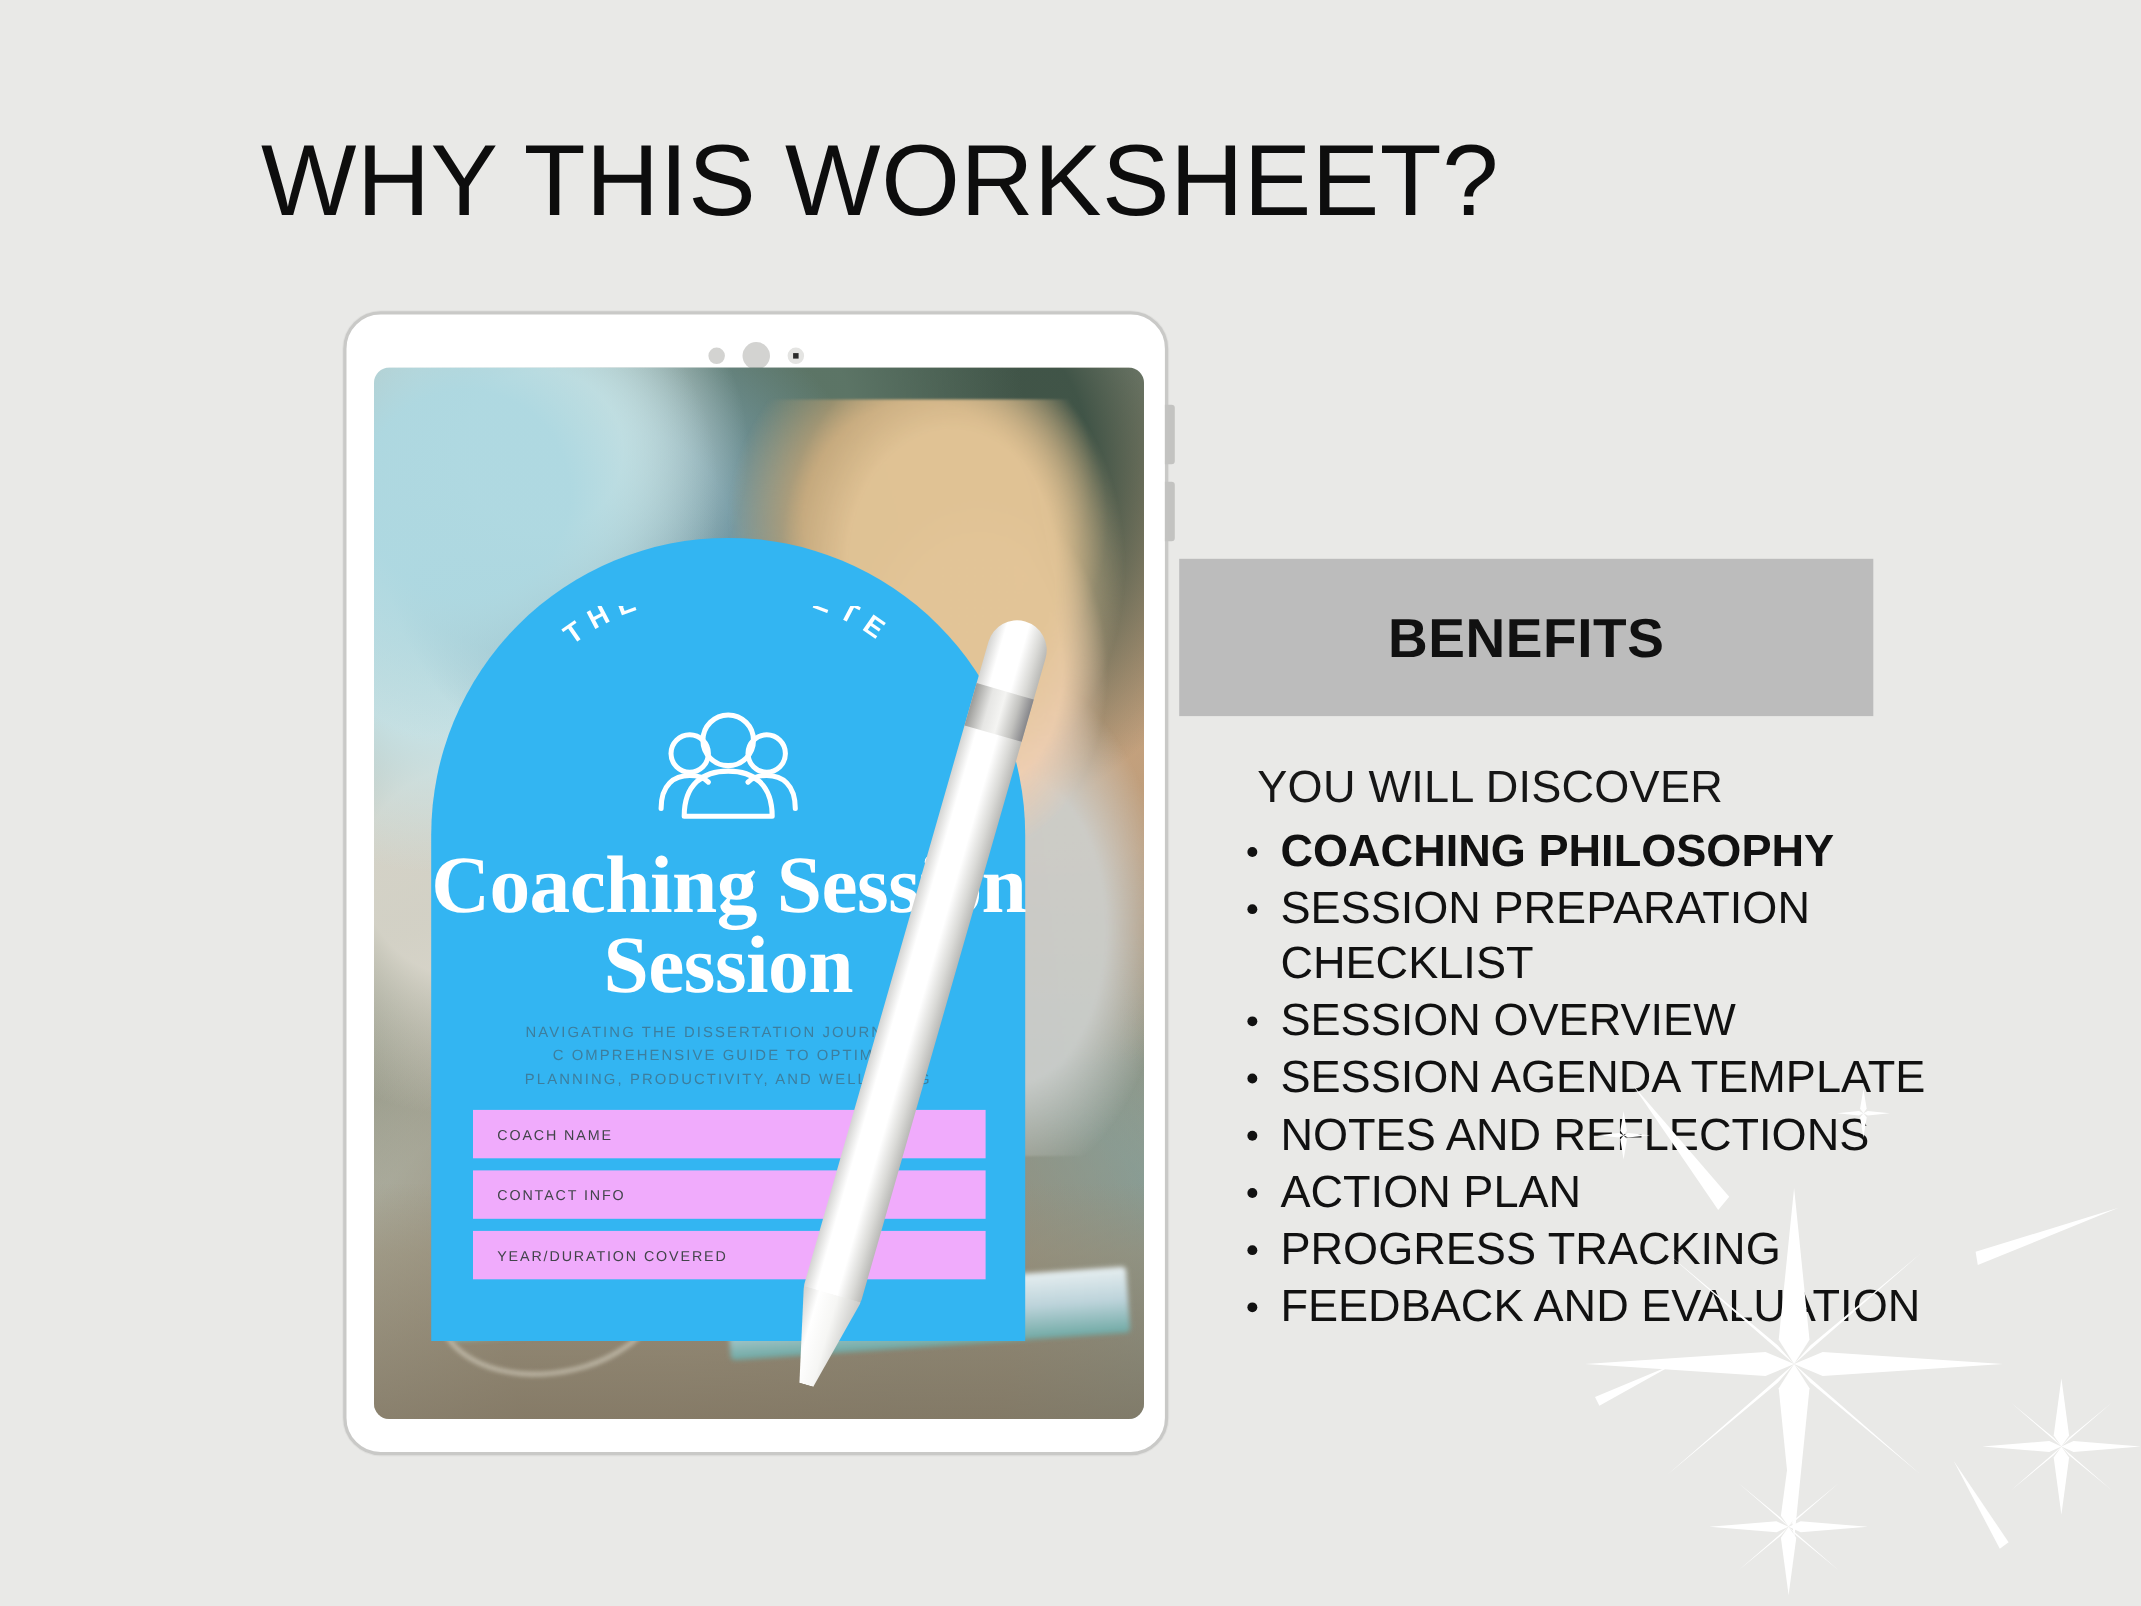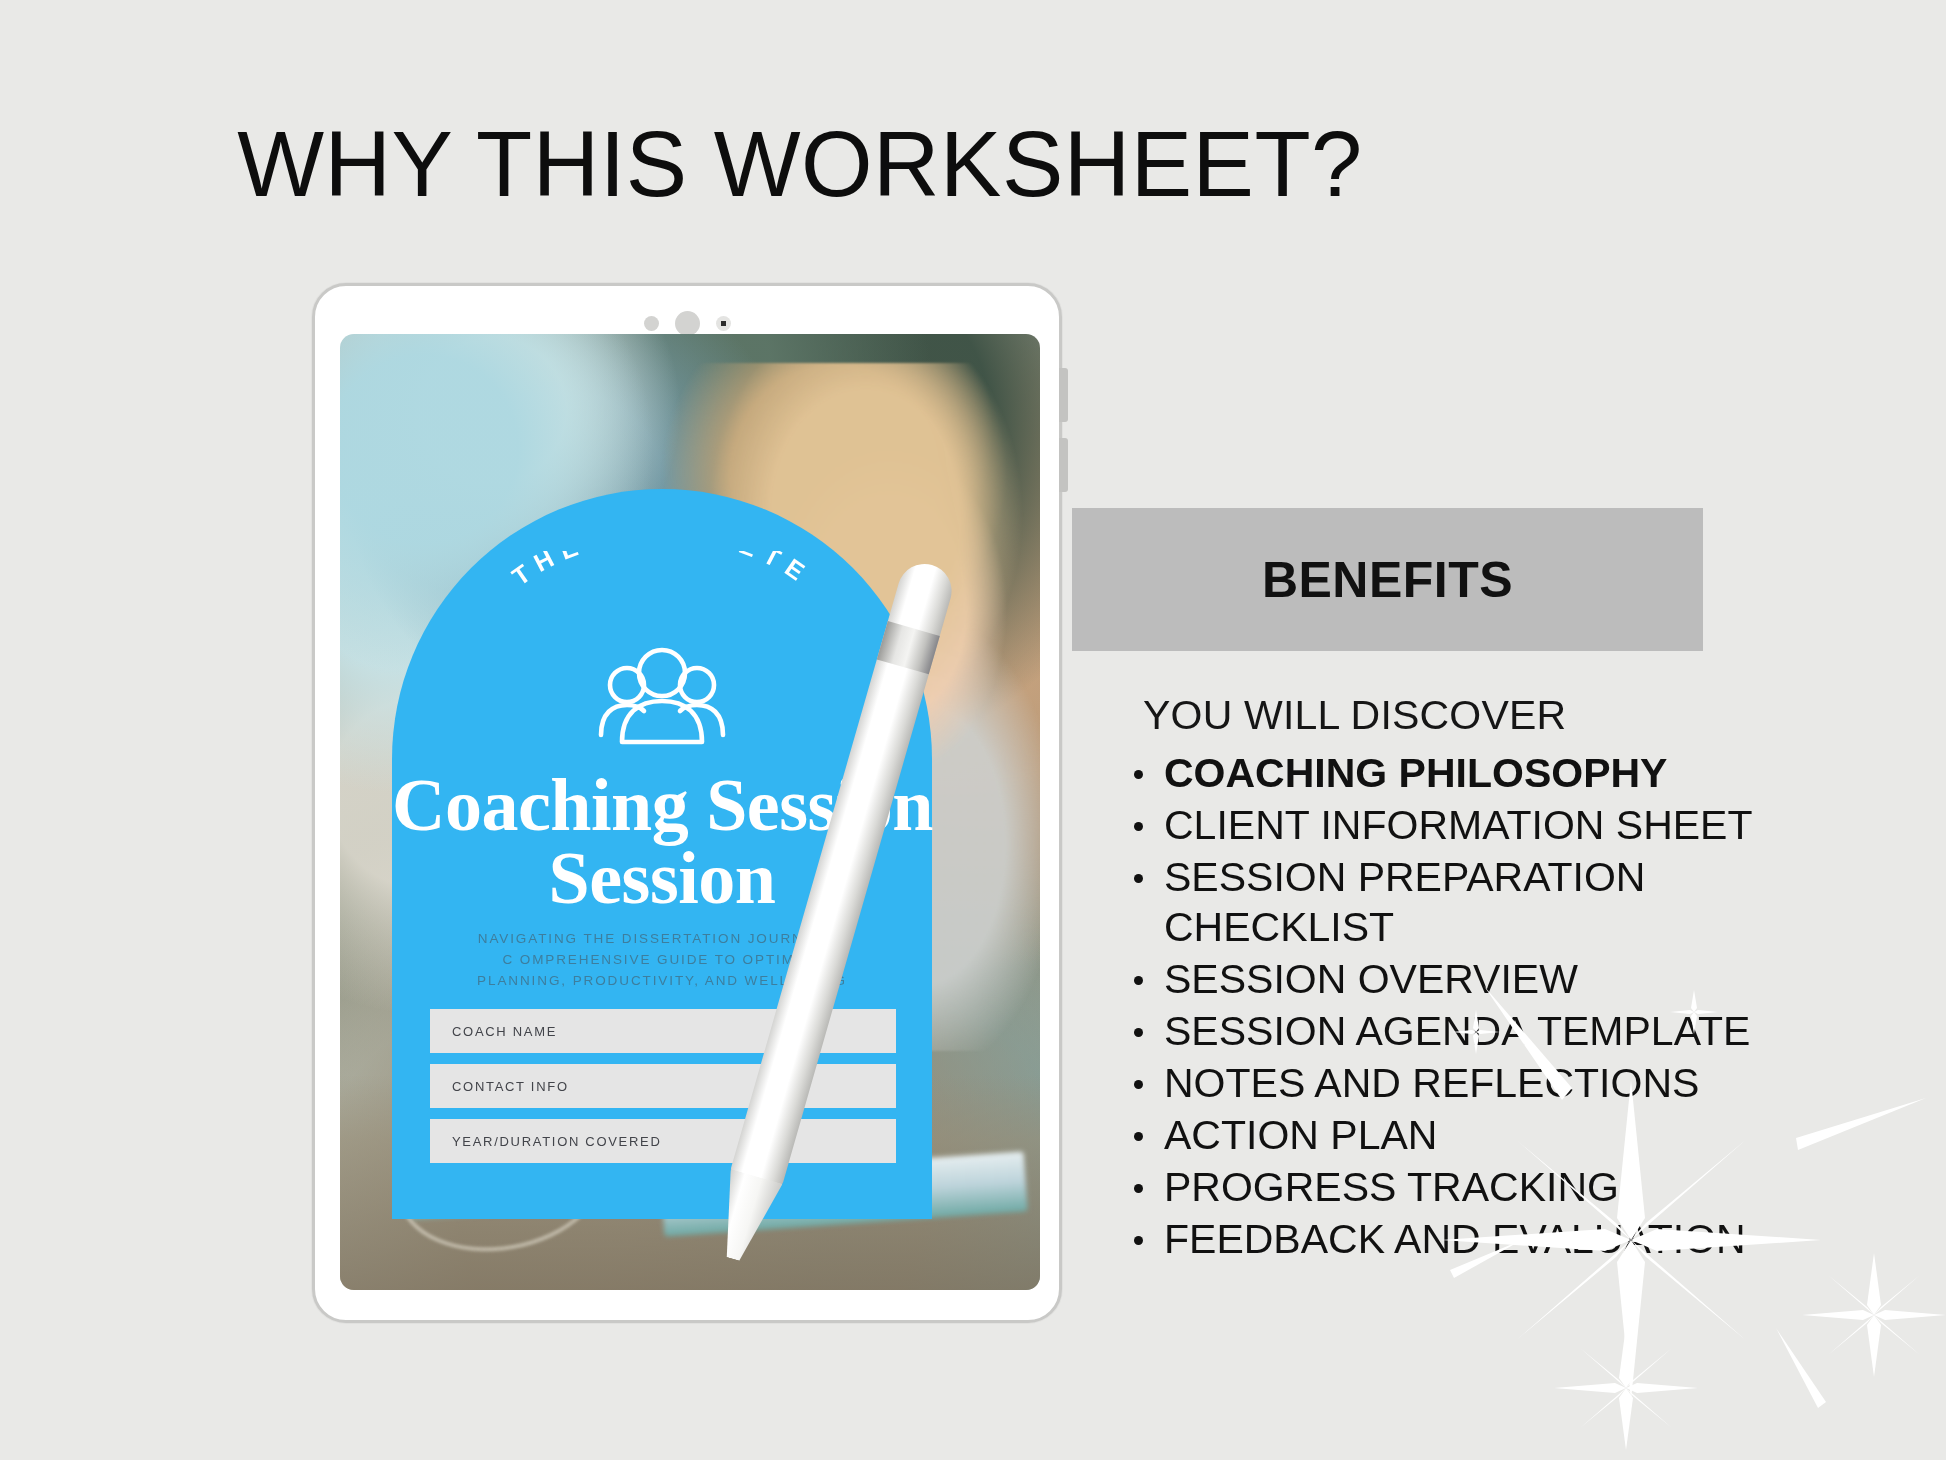--- a/index.html
+++ b/index.html
@@ -148,21 +148,21 @@
     color:#3d7e9e;
     font-size:13.5px;
     letter-spacing:1.9px;
     line-height:1.55;
     font-family:"Liberation Sans", sans-serif;
   }
   .cover-fields{
     position:absolute; top:520px; left:38px; right:36px;
   }
   .field{
-    background:#e5e5e5;
+    background:#f0abfc;
     height:44px;
     margin-bottom:11px;
     display:flex; align-items:center;
     padding-left:22px;
     color:#42444a;
     font-size:13px;
     letter-spacing:1.7px;
     font-family:"Liberation Sans", sans-serif;
   }
 
@@ -316,21 +316,20 @@
 </div>
 
 <div class="benefits-header">
   <span class="benefits-header-text">BENEFITS</span>
 </div>
 
 <div class="discover-line">YOU WILL DISCOVER</div>
 
 <ul class="benefit-list" id="benefit-list">
     <li class="benefit-item bold">COACHING PHILOSOPHY</li>
-    <li class="benefit-item">CLIENT INFORMATION SHEET</li>
     <li class="benefit-item">SESSION PREPARATION CHECKLIST</li>
     <li class="benefit-item">SESSION OVERVIEW</li>
     <li class="benefit-item">SESSION AGENDA TEMPLATE</li>
     <li class="benefit-item">NOTES AND REFLECTIONS</li>
     <li class="benefit-item">ACTION PLAN</li>
     <li class="benefit-item">PROGRESS TRACKING</li>
     <li class="benefit-item">FEEDBACK AND EVALUATION</li>
   </ul>
 
 <div class="sparkles">

